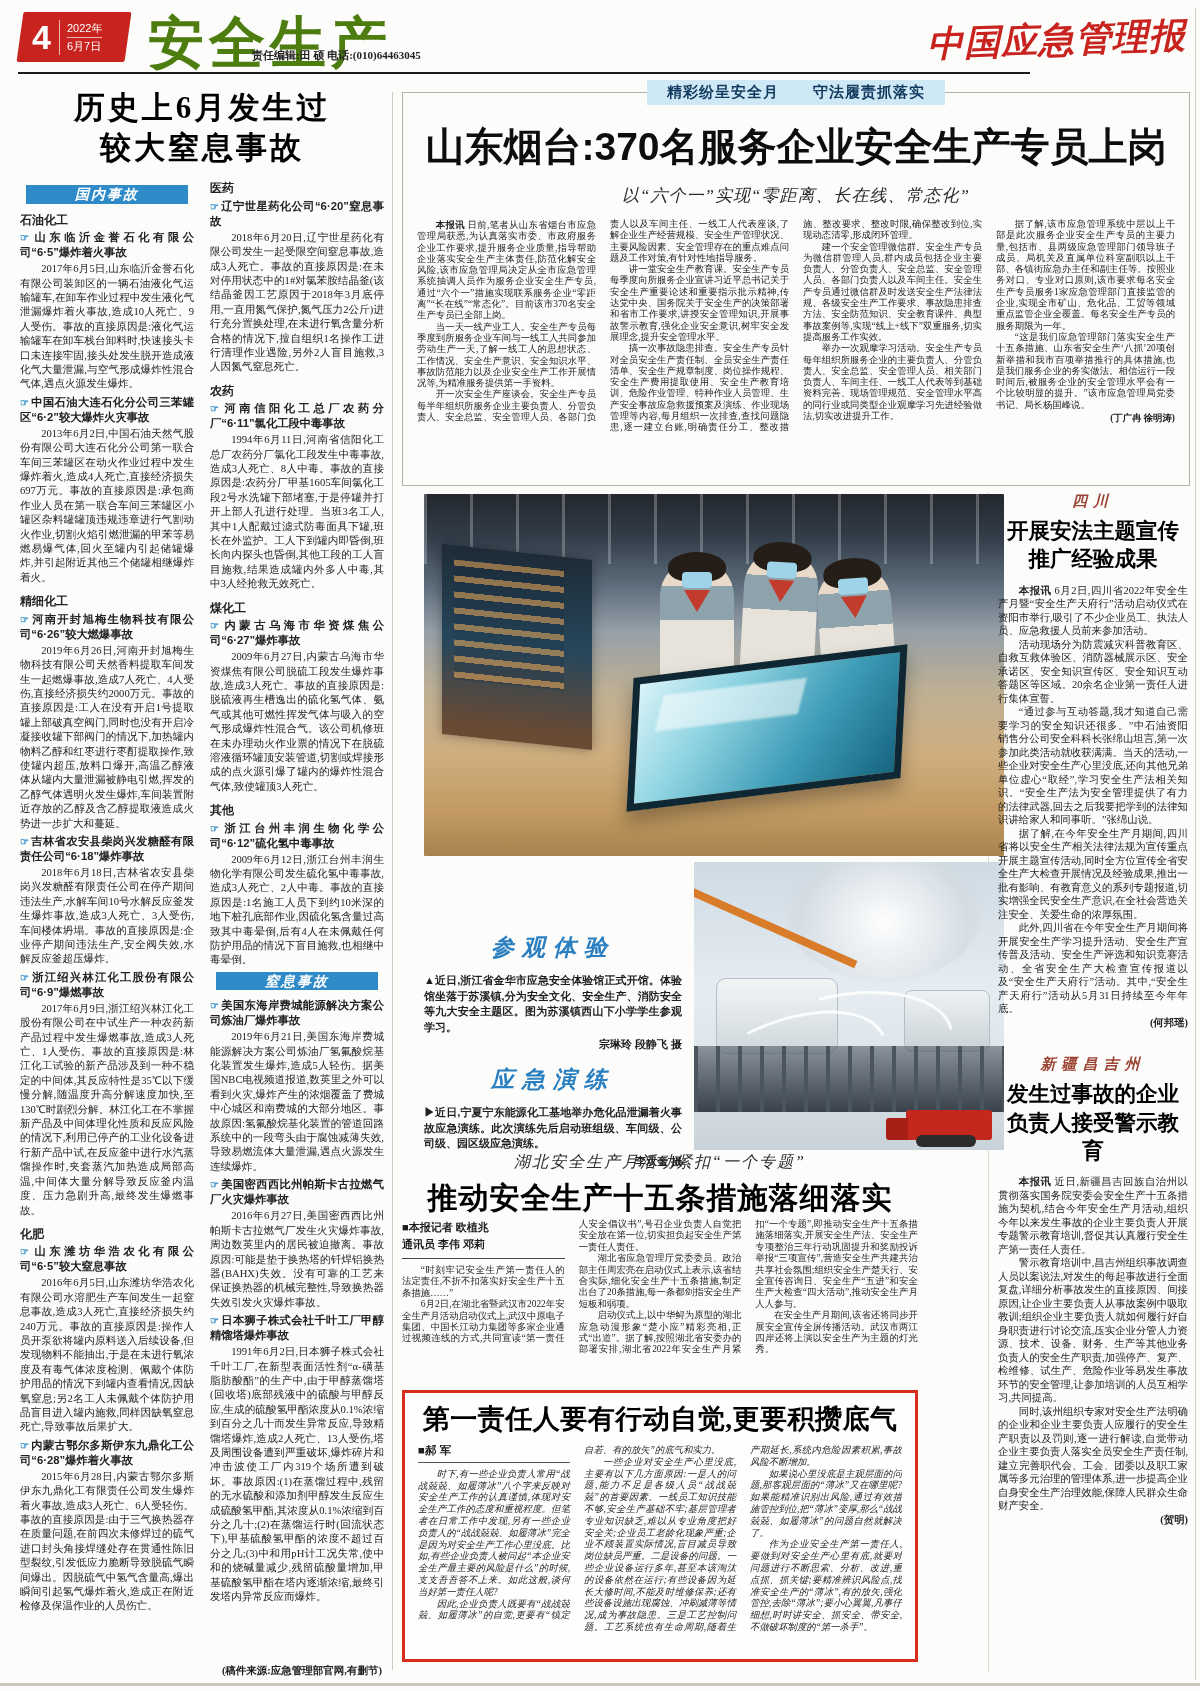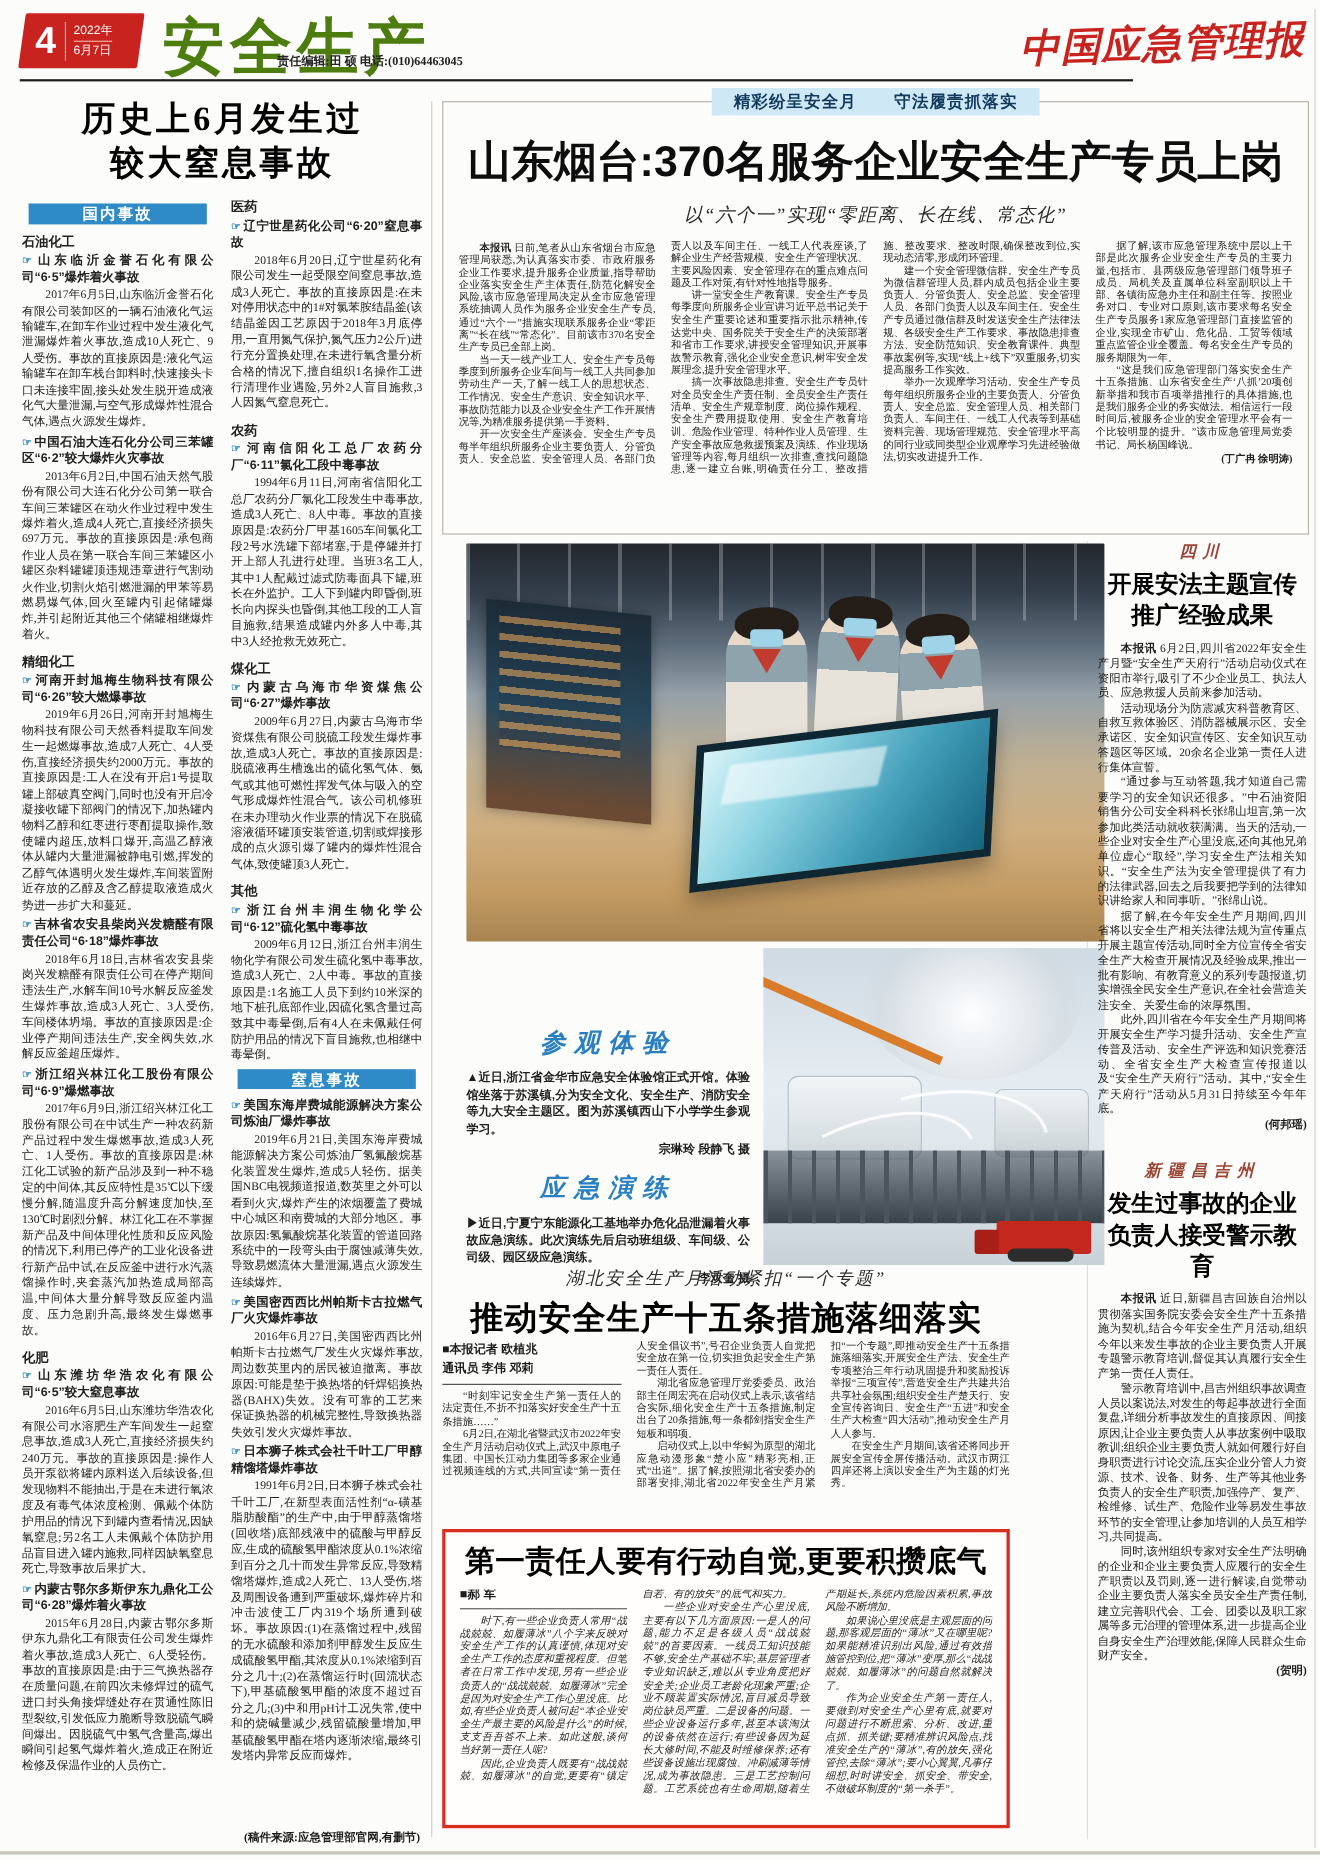--- a/index.html
+++ b/index.html
@@ -24,21 +24,21 @@
   .vrule-left{position:absolute;left:392px;top:92px;width:1px;height:1578px;background:#cfcac2;}
   .vrule-right{position:absolute;left:988px;top:492px;width:1px;height:1180px;background:#e0dcd4;}
   .vrule-edge{position:absolute;left:1195px;top:8px;width:1px;height:1672px;background:#cfcac2;}
   .bottom-rule{position:absolute;left:0;top:1683px;width:1200px;height:3px;background:#c9c5bd;}
   
   .leftcol{position:absolute;left:20px;top:88px;width:364px;height:1590px;}
   .left-head{font-size:31px;font-weight:bold;text-align:center;line-height:1.28;letter-spacing:3px;color:#000;}
   .left-flow{margin-top:14px;height:1452px;overflow:hidden;column-count:2;column-gap:16px;
              font-size:10.6px;line-height:14.4px;text-align:justify;color:#222;}
   .blk-banner{background:#2e8bc7;color:#fff;text-align:center;font-family:"Liberation Sans",sans-serif;
-              font-size:14px;font-weight:bold;letter-spacing:2px;padding:2px 0;margin:4px 6px 8px;break-inside:avoid;}
+              font-size:14px;font-weight:bold;letter-spacing:2px;padding:2px 0;margin:4px 6px 8px;break-inside:avoid;font-style:italic;}
   .blk-cat{font-family:"Liberation Sans",sans-serif;font-weight:bold;font-size:12px;margin:9px 0 3px;break-inside:avoid;}
   .blk-item{font-family:"Liberation Sans",sans-serif;font-weight:bold;font-size:11.3px;line-height:15px;
             margin:3px 0 2px;break-inside:avoid;}
   .blk-item .marker{color:#2e8bc7;margin-right:2px;font-size:10px;}
   .blk-para{text-indent:2em;margin:0 0 2px;}
   .left-source{position:absolute;right:2px;bottom:0;font-size:10.5px;font-weight:bold;background:#fcfcfa;padding-left:6px;}
   
   .mainbox{position:absolute;left:402px;top:92px;width:786px;height:392px;border:1px solid #b5b0a8;}
   .badge{position:absolute;top:-13px;left:50%;transform:translateX(-50%);background:#cfe8f6;
          color:#123a5e;font-family:"Liberation Sans",sans-serif;font-weight:bold;font-size:15px;

